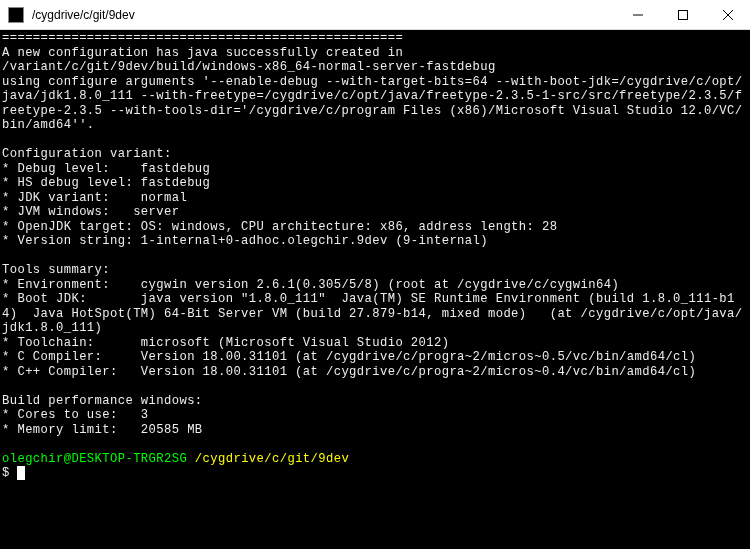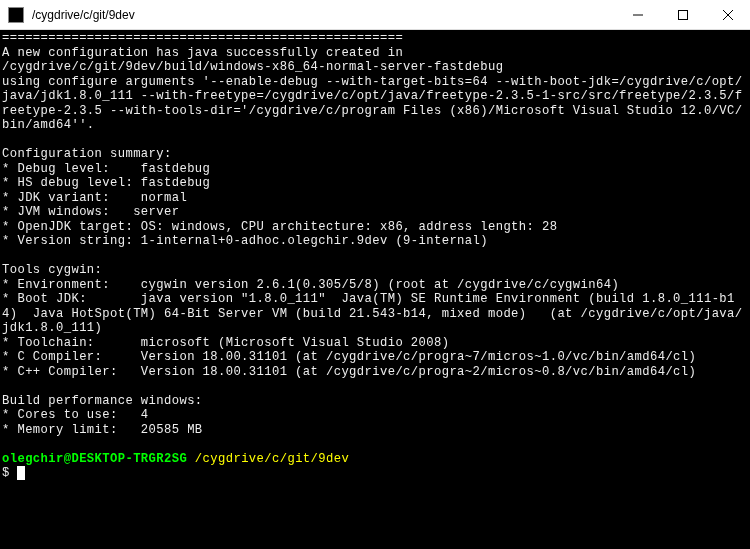--- a/index.html
+++ b/index.html
@@ -49,21 +49,21 @@
       font-family: Consolas, "Courier New", monospace;
       font-size: 12.2px;
       line-height: 14.5px;
       padding: 1px 2px;
       height: calc(549px - 30px);
       overflow: hidden;
       white-space: pre-wrap;
       word-break: break-all;
       letter-spacing: 0.4px;
     }
-    .prompt-user { color: #00ff00; font-weight: bold; }
+    .prompt-user { color: #00ff00; }
     .prompt-path { color: #ffff00; }
     .cursor {
       display: inline-block;
       width: 8px;
       height: 14px;
       background: #fff;
       vertical-align: text-bottom;
     }
   </style>
 </head>
@@ -87,36 +87,36 @@
       <svg width="10" height="10" viewBox="0 0 10 10">
           <line x1="0" y1="0" x2="10" y2="10" stroke="#000" stroke-width="1"></line>
           <line x1="10" y1="0" x2="0" y2="10" stroke="#000" stroke-width="1"></line>
         </svg>
     </div>
   </div>
 </div>
 
 <div class="terminal"><span>====================================================</span>
 <span>A new configuration has java successfully created in</span>
-<span>/cygdrive/c/git/9dev/build/windows-x86_64-normal-server-fastdebug</span>
+<span>/variant/c/git/9dev/build/windows-x86_64-normal-server-fastdebug</span>
 <span>using configure arguments '--enable-debug --with-target-bits=64 --with-boot-jdk=/cygdrive/c/opt/java/jdk1.8.0_111 --with-freetype=/cygdrive/c/opt/java/freetype-2.3.5-1-src/src/freetype/2.3.5/freetype-2.3.5 --with-tools-dir='/cygdrive/c/program Files (x86)/Microsoft Visual Studio 12.0/VC/bin/amd64''.</span>
 
-<span>Configuration summary:</span>
+<span>Configuration variant:</span>
 <span>* Debug level:    fastdebug</span>
 <span>* HS debug level: fastdebug</span>
 <span>* JDK variant:    normal</span>
 <span>* JVM windows:   server</span>
 <span>* OpenJDK target: OS: windows, CPU architecture: x86, address length: 28</span>
 <span>* Version string: 1-internal+0-adhoc.olegchir.9dev (9-internal)</span>
 
-<span>Tools cygwin:</span>
+<span>Tools summary:</span>
 <span>* Environment:    cygwin version 2.6.1(0.305/5/8) (root at /cygdrive/c/cygwin64)</span>
-<span>* Boot JDK:       java version "1.8.0_111"  Java(TM) SE Runtime Environment (build 1.8.0_111-b14)  Java HotSpot(TM) 64-Bit Server VM (build 21.543-b14, mixed mode)   (at /cygdrive/c/opt/java/jdk1.8.0_111)</span>
-<span>* Toolchain:      microsoft (Microsoft Visual Studio 2008)</span>
-<span>* C Compiler:     Version 18.00.31101 (at /cygdrive/c/progra~7/micros~1.0/vc/bin/amd64/cl)</span>
-<span>* C++ Compiler:   Version 18.00.31101 (at /cygdrive/c/progra~2/micros~0.8/vc/bin/amd64/cl)</span>
+<span>* Boot JDK:       java version "1.8.0_111"  Java(TM) SE Runtime Environment (build 1.8.0_111-b14)  Java HotSpot(TM) 64-Bit Server VM (build 27.879-b14, mixed mode)   (at /cygdrive/c/opt/java/jdk1.8.0_111)</span>
+<span>* Toolchain:      microsoft (Microsoft Visual Studio 2012)</span>
+<span>* C Compiler:     Version 18.00.31101 (at /cygdrive/c/progra~2/micros~0.5/vc/bin/amd64/cl)</span>
+<span>* C++ Compiler:   Version 18.00.31101 (at /cygdrive/c/progra~2/micros~0.4/vc/bin/amd64/cl)</span>
 
 <span>Build performance windows:</span>
-<span>* Cores to use:   4</span>
+<span>* Cores to use:   3</span>
 <span>* Memory limit:   20585 MB</span>
 
 <span class="prompt-user">olegchir@DESKTOP-TRGR2SG</span> <span class="prompt-path">/cygdrive/c/git/9dev</span>
 <span>$</span> <span class="cursor"></span></div>
 
 </body></html>

